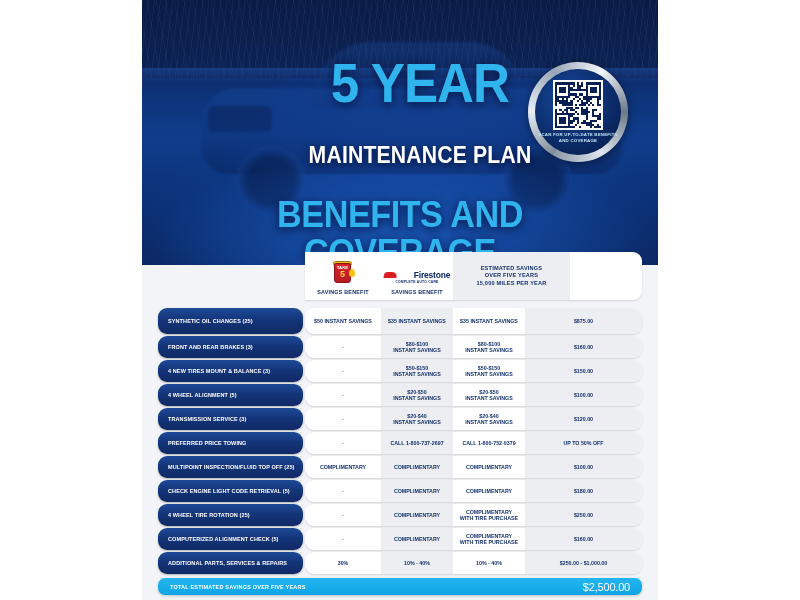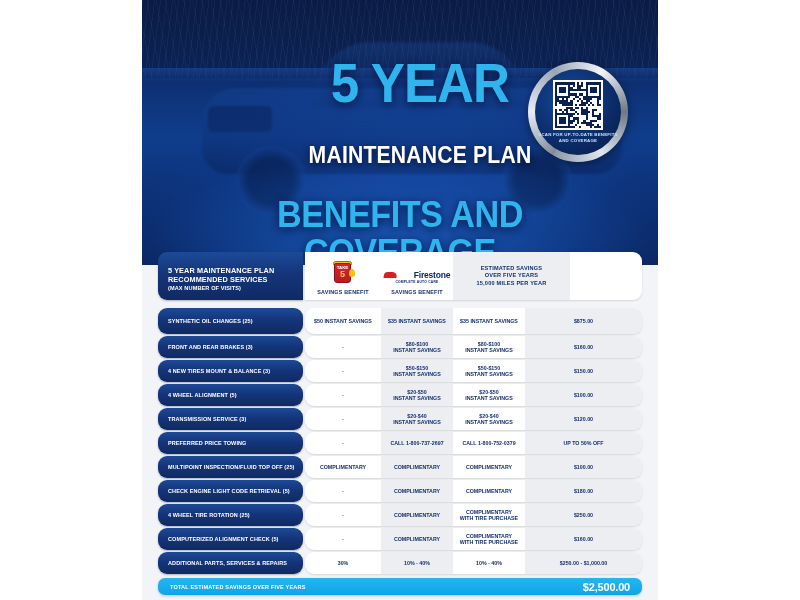--- a/index.html
+++ b/index.html
@@ -193,21 +193,21 @@
 
   
   .total{
     position:absolute;left:16px;top:578px;width:484px;height:17px;border-radius:7px;
     background:linear-gradient(180deg,#23b6f0 0%,#0fa4e6 100%);
     box-shadow:0 1px 3px rgba(0,0,0,.2);
     display:flex;align-items:center;justify-content:space-between;
     padding:0 12px;box-sizing:border-box;
   }
   .total .t-label{color:#ffffff;font-size:5.5px;font-weight:bold;letter-spacing:.2px;}
-  .total .t-value{color:#ffffff;font-size:11px;font-weight:bold;letter-spacing:-.2px;}
+  .total .t-value{color:#ffffff;font-size:11px;font-weight:normal;letter-spacing:-.2px;}
 </style>
 </head>
 <body>
 
 <div id="poster">
 
   <div class="hero">
     <div class="trees"></div>
     <div class="guard"></div>
     <div class="car">
@@ -477,25 +477,20 @@
             <div class="mod" style="left: 45.8095px; top: 45.8095px; width: 2.19048px; height: 2.19048px;"></div>
           </div>
         <div class="qr-caption">SCAN FOR UP-TO-DATE BENEFITS AND COVERAGE</div>
       </div>
     </div>
   </div>
 
   <div class="table">
 
     <div class="hdr">
-      <div class="lbl">
-        <div>5 YEAR MAINTENANCE PLAN</div>
-        <div>RECOMMENDED SERVICES</div>
-        <div class="small">(MAX NUMBER OF VISITS)</div>
-      </div>
       <div class="cells">
 
         <div class="cell c1">
           <div class="logo-take5">
             <div class="take5-lid"></div>
             <div class="take5-can"></div>
             <div class="take5-txt">TAKE</div>
             <div class="take5-five">5</div>
             <div class="take5-drop"></div>
           </div>

